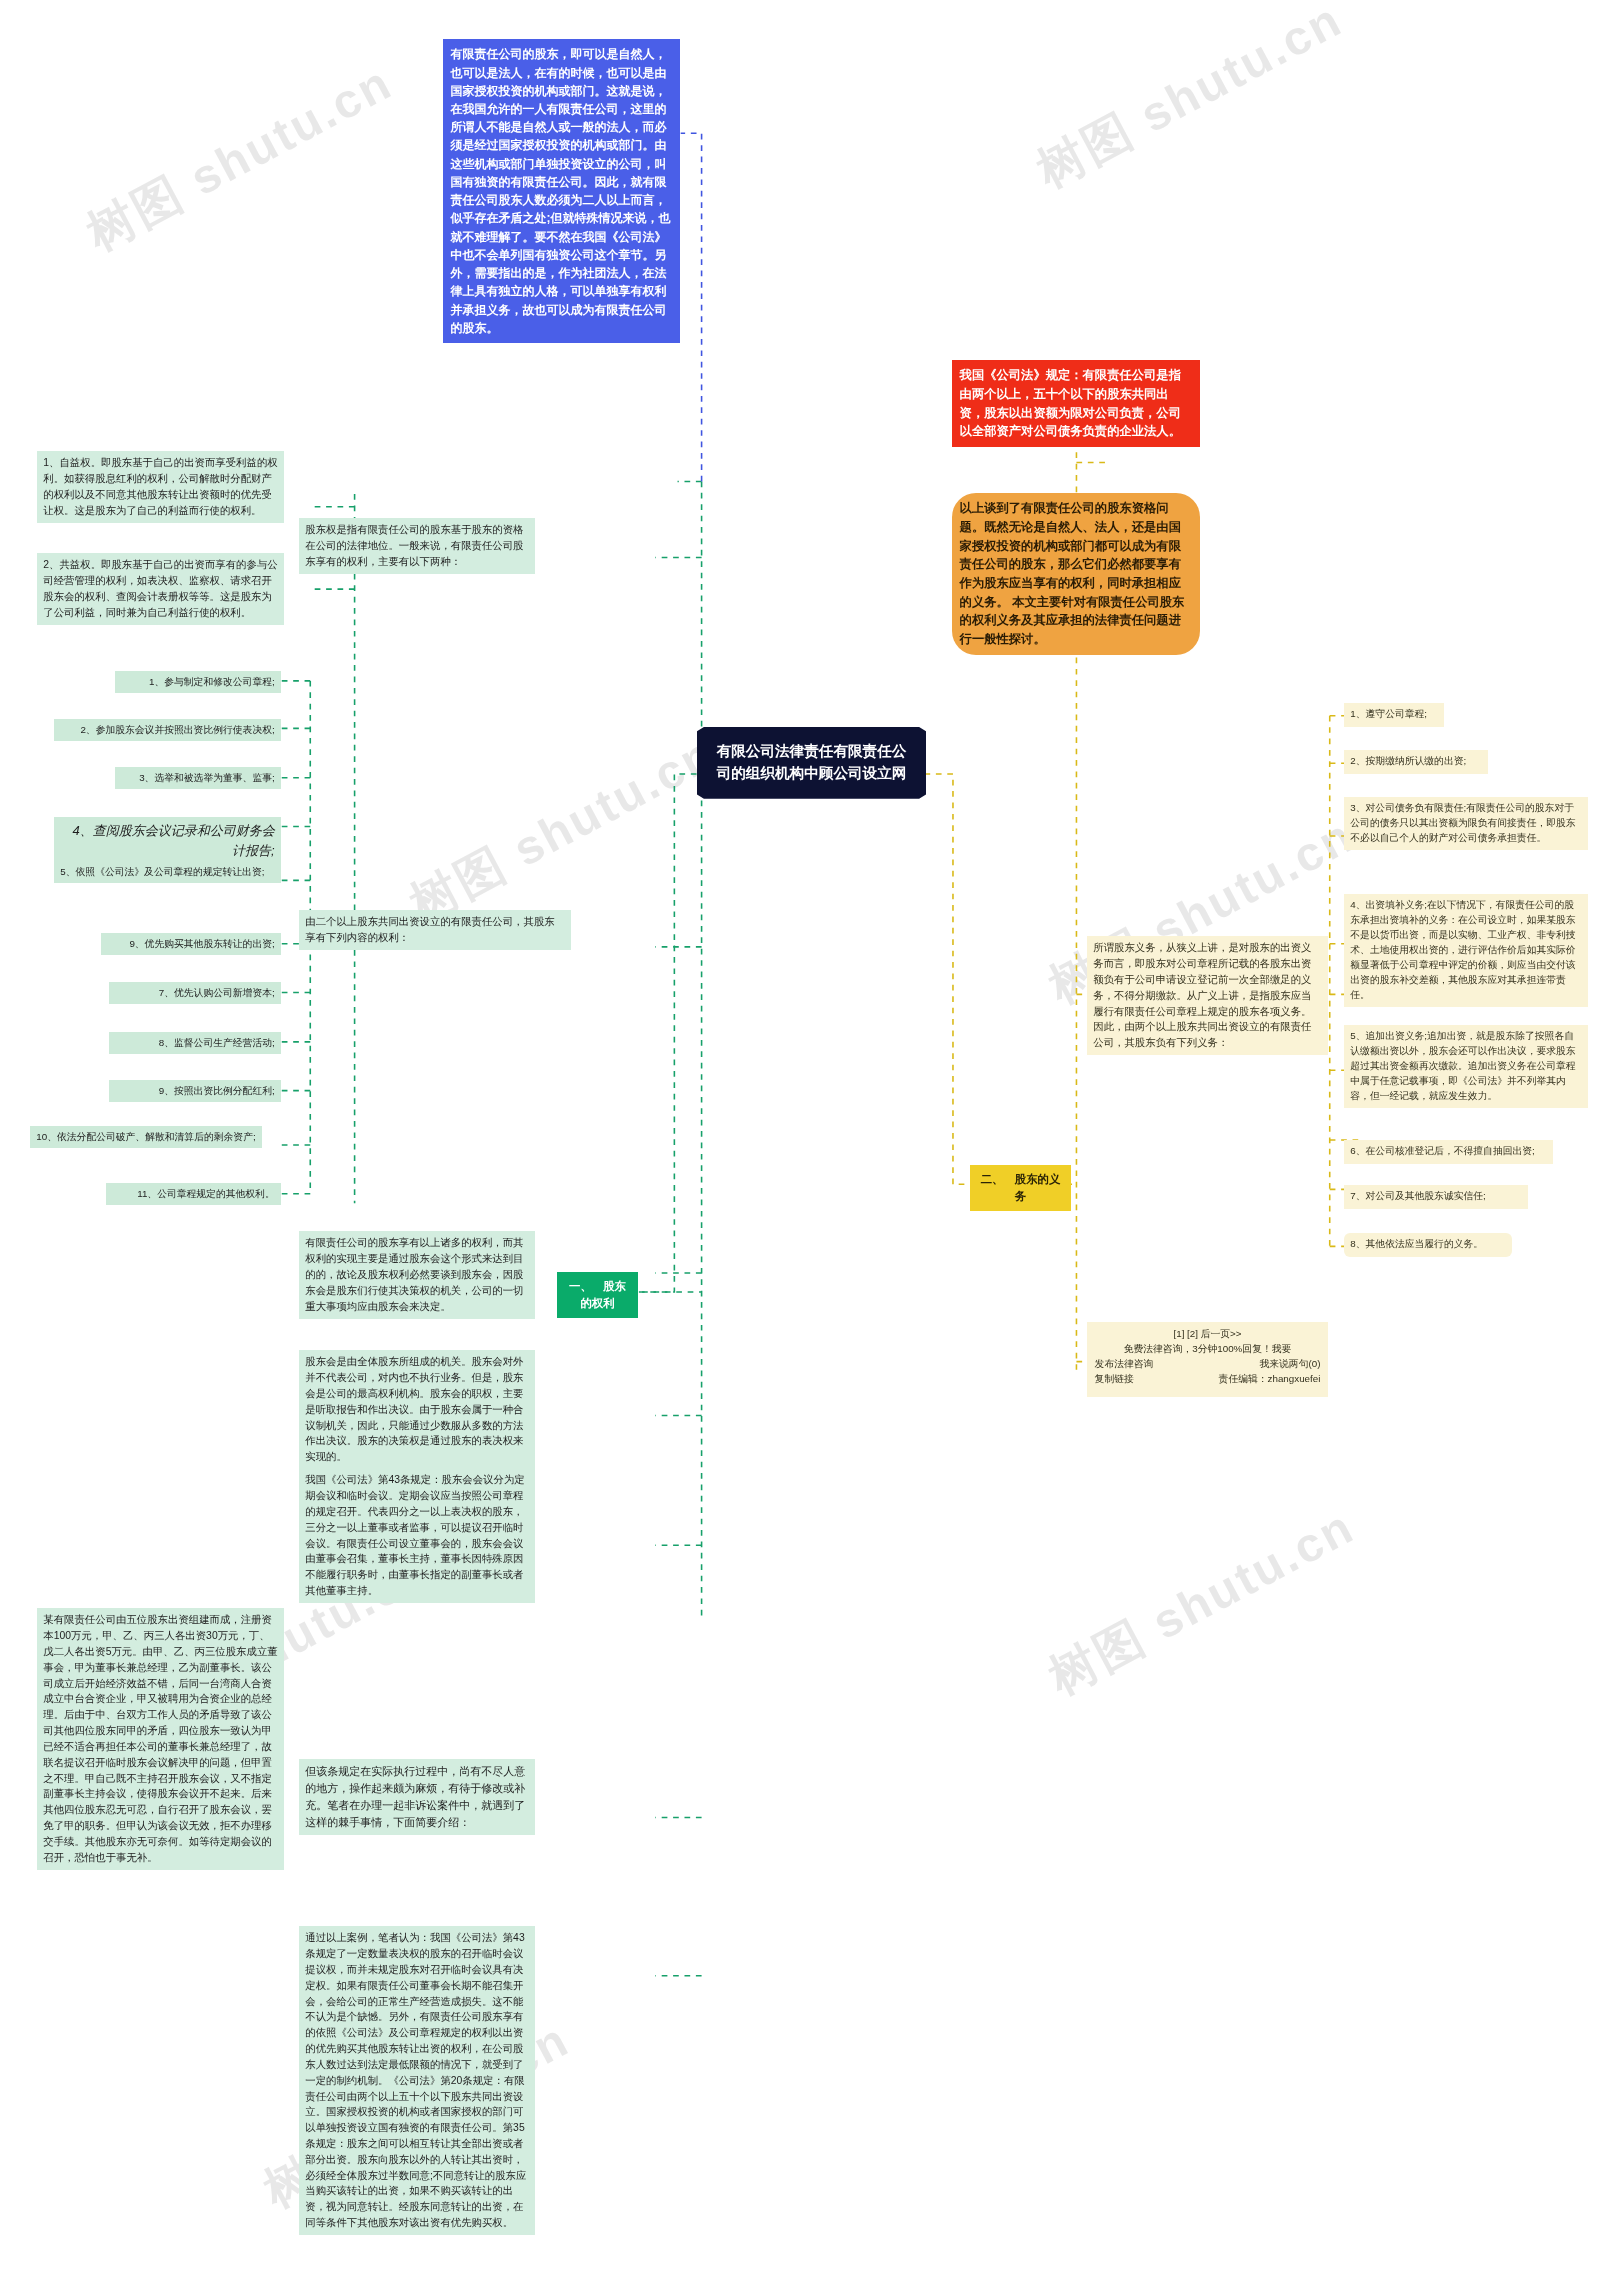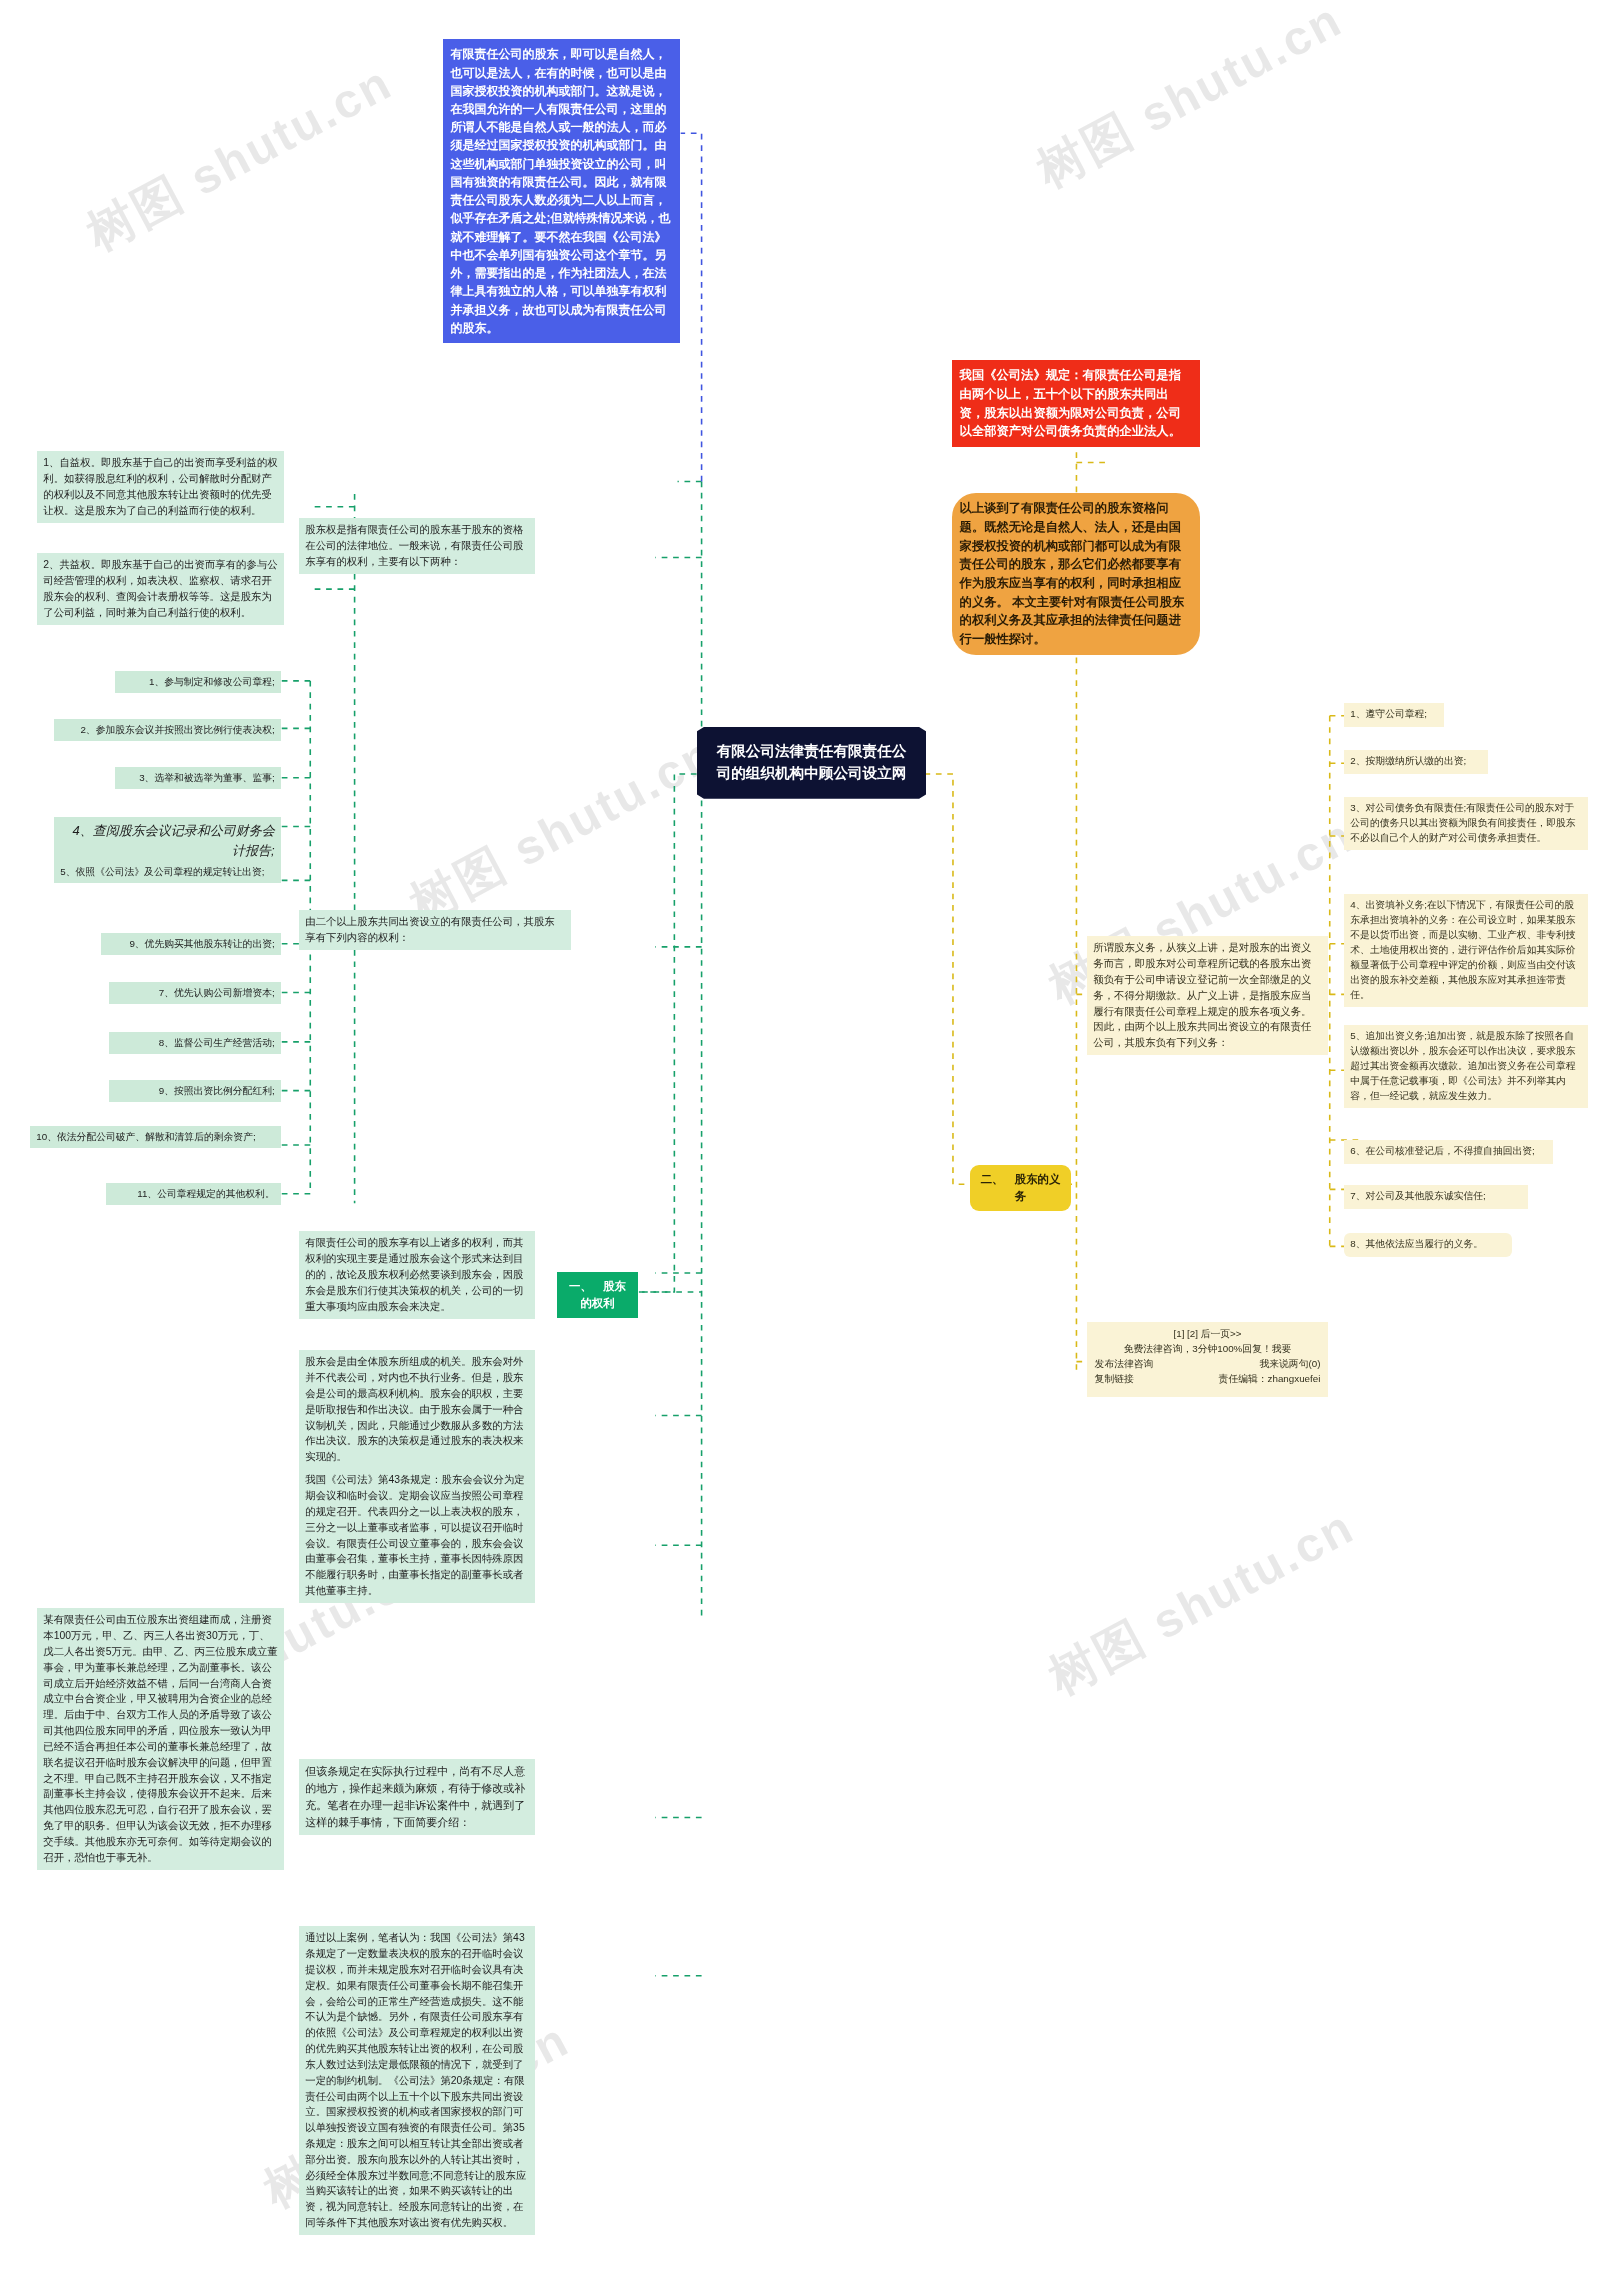--- a/index.html
+++ b/index.html
@@ -43,21 +43,21 @@
     word-break:break-all;
     white-space:pre-wrap;
   }
   .n-green{ background:#d3eddf; color:#1d1d1d; padding:4.4px 6.3px; }
   .n-greenlist{ background:#cdead9; color:#1d1d1d; padding:3.8px 6.3px; }
   .n-cream{ background:#faf3d6; color:#33301d; padding:4.4px 6.3px; }
   .n-blue{ background:#4a5fe8; color:#ffffff; padding:6.3px 7.6px; font-weight:bold; }
   .n-red{ background:#ef2d18; color:#ffffff; padding:6.3px 7.6px; font-weight:bold; }
   .n-orange{ background:#efa341; color:#2a1c05; padding:6.3px 7.6px; font-weight:bold; }
   .n-emerald{ background:#0aab6a; color:#ffffff; padding:5.7px 8.9px; font-weight:bold; text-align:center; }
-  .n-yellow{ background:#f0cf27; color:#2a2306; padding:5.7px 8.9px; font-weight:bold; text-align:center;border-radius:9px; }
+  .n-yellow{ background:#f0cf27; color:#2a2306; padding:5.7px 8.9px; font-weight:bold; text-align:center; }
 
   .root{
     position:absolute;
     background:#0d1233;
     color:#ffffff;
     font-weight:bold;
     text-align:center;
     padding:14px 16.5px;
     line-height:1.5;
     box-sizing:border-box;
@@ -172,21 +172,21 @@
   <div class="node n-greenlist" style="left:54px;top:861px;width:227px;font-size:9.8px;">5、依照《公司法》及公司章程的规定转让出资;</div>
 
   <div class="node n-greenlist" style="left:101px;top:933px;width:180px;font-size:9.8px;text-align:right;">9、优先购买其他股东转让的出资;</div>
 
   <div class="node n-greenlist" style="left:109px;top:982px;width:172px;font-size:9.8px;text-align:right;">7、优先认购公司新增资本;</div>
 
   <div class="node n-greenlist" style="left:109px;top:1032px;width:172px;font-size:9.8px;text-align:right;">8、监督公司生产经营活动;</div>
 
   <div class="node n-greenlist" style="left:109px;top:1080px;width:172px;font-size:9.8px;text-align:right;">9、按照出资比例分配红利;</div>
 
-  <div class="node n-greenlist" style="left:30px;top:1126px;width:251px;font-size:9.8px;">10、依法分配公司破产、解散和清算后的剩余资产;</div>
+  <div class="node n-greenlist" style="left:30px;top:1126px;width:232px;font-size:9.8px;">10、依法分配公司破产、解散和清算后的剩余资产;</div>
 
   <div class="node n-greenlist" style="left:106px;top:1183px;width:175px;font-size:9.8px;text-align:right;">11、公司章程规定的其他权利。</div>
 
   <div class="node n-green" style="left:299px;top:1231px;width:236px;font-size:10.4px;">有限责任公司的股东享有以上诸多的权利，而其权利的实现主要是通过股东会这个形式来达到目的的，故论及股东权利必然要谈到股东会，因股东会是股东们行使其决策权的机关，公司的一切重大事项均应由股东会来决定。</div>
 
   <div class="node n-green" style="left:299px;top:1350px;width:236px;font-size:10.4px;">股东会是由全体股东所组成的机关。股东会对外并不代表公司，对内也不执行业务。但是，股东会是公司的最高权利机构。股东会的职权，主要是听取报告和作出决议。由于股东会属于一种合议制机关，因此，只能通过少数服从多数的方法作出决议。股东的决策权是通过股东的表决权来实现的。</div>
 
   <div class="node n-green" style="left:299px;top:1468px;width:236px;font-size:10.4px;">我国《公司法》第43条规定：股东会会议分为定期会议和临时会议。定期会议应当按照公司章程的规定召开。代表四分之一以上表决权的股东，三分之一以上董事或者监事，可以提议召开临时会议。有限责任公司设立董事会的，股东会会议由董事会召集，董事长主持，董事长因特殊原因不能履行职务时，由董事长指定的副董事长或者其他董事主持。</div>
 
   <div class="node n-green" style="left:37px;top:1608px;width:247px;font-size:10.4px;">某有限责任公司由五位股东出资组建而成，注册资本100万元，甲、乙、丙三人各出资30万元，丁、戊二人各出资5万元。由甲、乙、丙三位股东成立董事会，甲为董事长兼总经理，乙为副董事长。该公司成立后开始经济效益不错，后同一台湾商人合资成立中台合资企业，甲又被聘用为合资企业的总经理。后由于中、台双方工作人员的矛盾导致了该公司其他四位股东同甲的矛盾，四位股东一致认为甲已经不适合再担任本公司的董事长兼总经理了，故联名提议召开临时股东会议解决甲的问题，但甲置之不理。甲自己既不主持召开股东会议，又不指定副董事长主持会议，使得股东会议开不起来。后来其他四位股东忍无可忍，自行召开了股东会议，罢免了甲的职务。但甲认为该会议无效，拒不办理移交手续。其他股东亦无可奈何。如等待定期会议的召开，恐怕也于事无补。</div>

